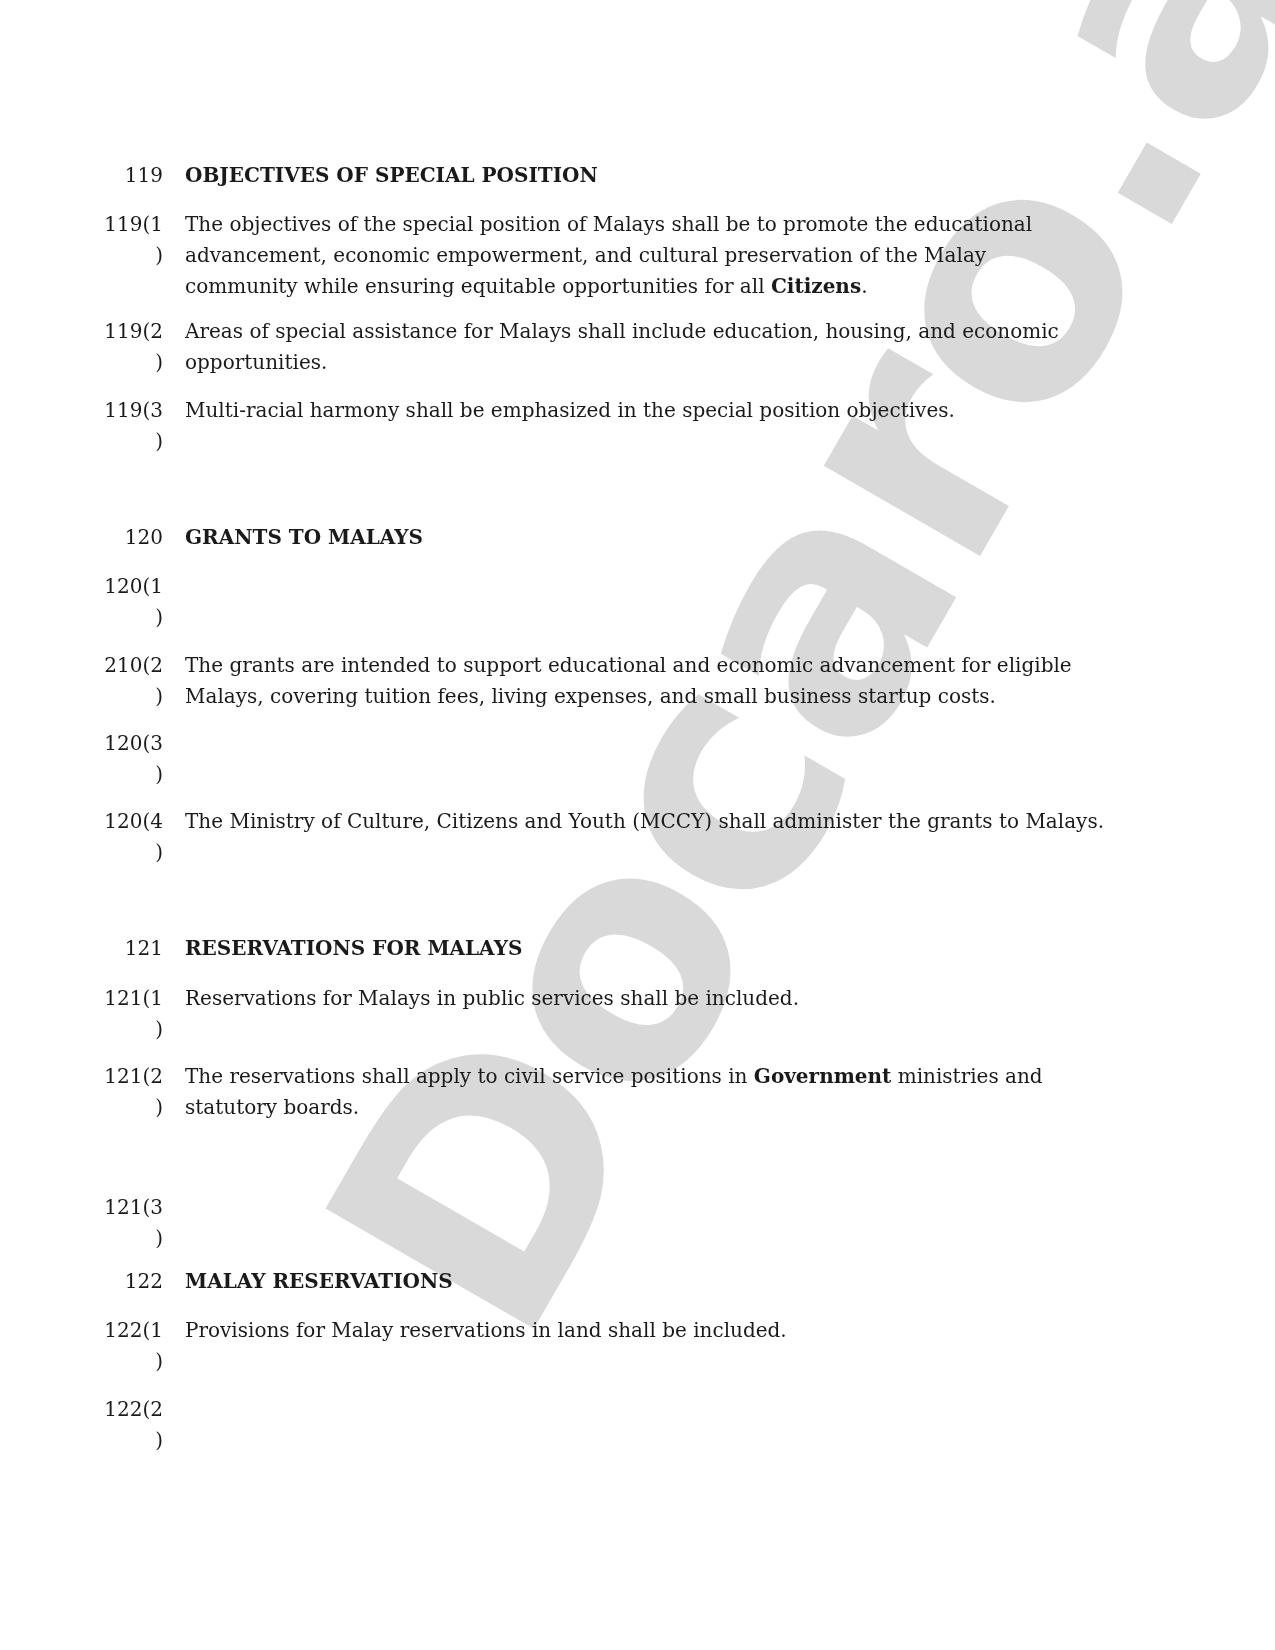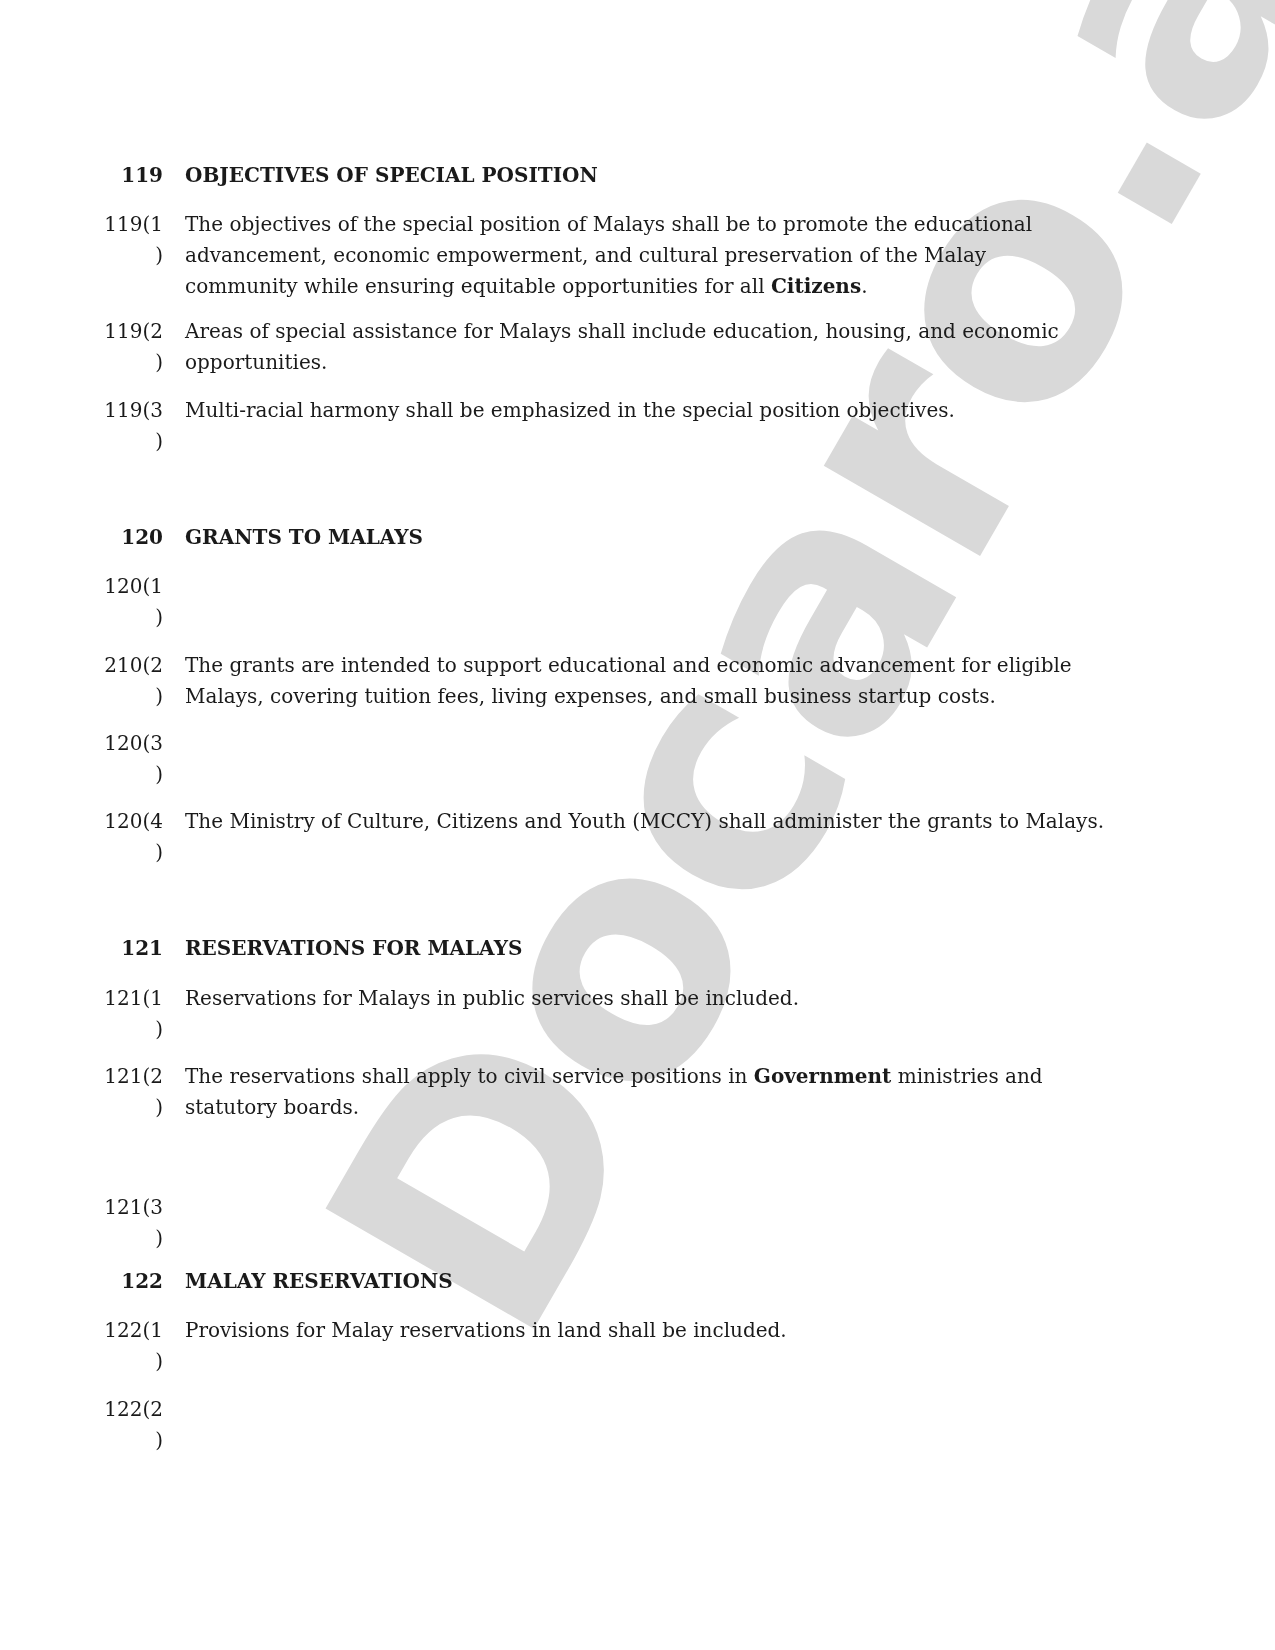--- a/index.html
+++ b/index.html
@@ -16,21 +16,21 @@
     transform: rotate(-60deg); transform-origin: center center;
     white-space: nowrap; z-index: 0; letter-spacing: -6px;
     width: 1000px; text-align: center; line-height: 1;
   }
   .content { position: absolute; left: 0; top: 0; width: 100%; z-index: 1; }
   .row { position: absolute; left: 0; width: 100%; display: flex; }
   .num {
     width: 185px; text-align: right; padding-right: 22px; box-sizing: border-box;
     font-size: 20px; line-height: 31px; flex: none;
   }
-  .num.head { font-weight: bold; }
+  .num.head { font-weight: normal; }
   .num .close { display: block; }
   .text { width: 920px; font-size: 20px; line-height: 31px; }
   .text.head { font-weight: bold; }
   b { font-weight: bold; }
 </style>
 </head>
 <body>
 
 <div class="page">
   <div class="watermark">Docaro.ai</div>

